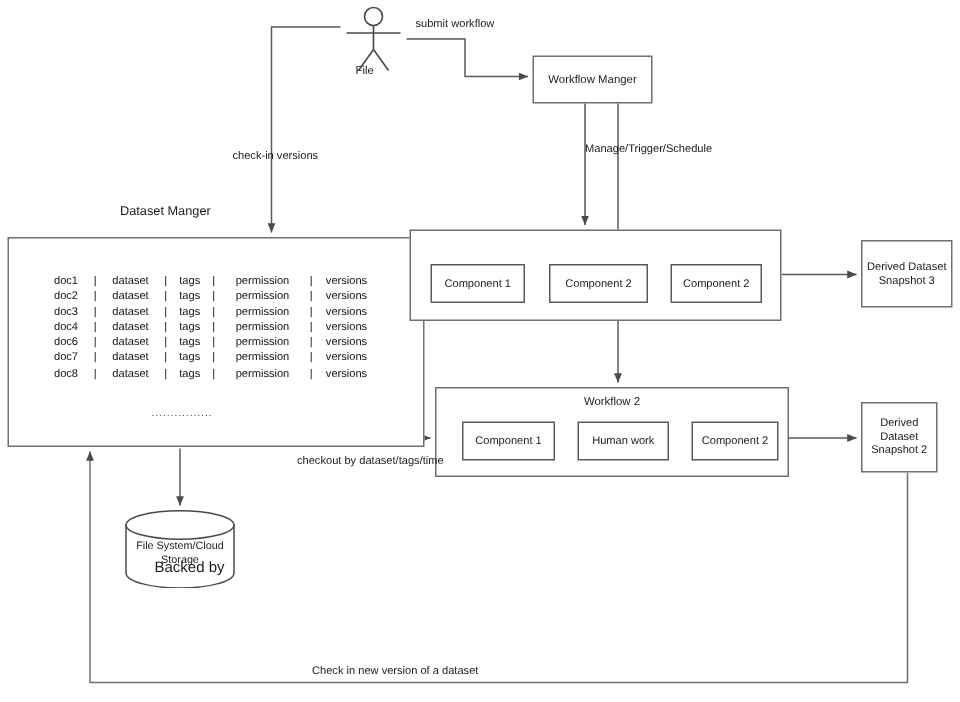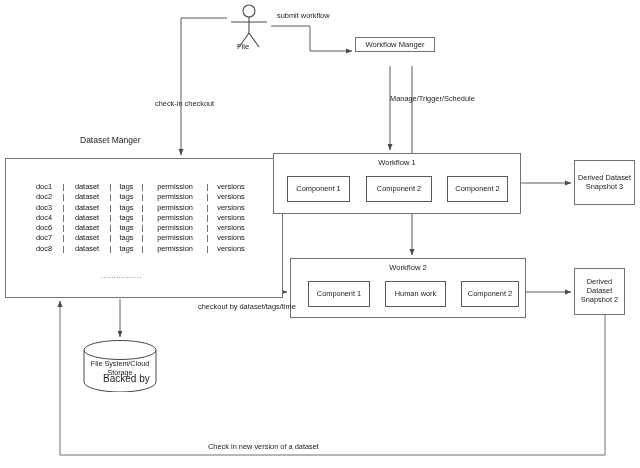--- a/index.html
+++ b/index.html
@@ -108,21 +108,21 @@
   }
   #wf1-c1 { left: 13px;  width: 63px; }
   #wf1-c2 { left: 92px;  width: 66px; }
   #wf1-c3 { left: 173px; width: 61px; }
   #wf2-c1 { left: 17px;  width: 62px; }
   #wf2-c2 { left: 94px;  width: 61px; }
   #wf2-c3 { left: 170px; width: 58px; }
   
   #workflow-manager {
     left: 355px; top: 37px;
-    width: 80px; height: 15px;
+    width: 80px; height: 32px;
     font-size: 7.6px;
   }
   
   #snapshot-1 {
     left: 574px; top: 160px;
     width: 61px; height: 45px;
     font-size: 7.4px;
   }
   #snapshot-2 {
     left: 574px; top: 268px;
@@ -297,21 +297,20 @@
               <td class="c-sep">|</td>
               <td class="c-ver">versions</td>
             </tr>
           </tbody>
       </table>
     </div>
     <div id="dm-ellipsis">................</div>
   </div>
 
   <div class="node" id="workflow-1">
-    <div class="wf-title">Workflow 1</div>
     <div class="comp" id="wf1-c1">Component 1</div>
     <div class="comp" id="wf1-c2">Component 2</div>
     <div class="comp" id="wf1-c3">Component 2</div>
   </div>
 
   <div class="node" id="workflow-2">
     <div class="wf-title">Workflow 2</div>
     <div class="comp" id="wf2-c1">Component 1</div>
     <div class="comp" id="wf2-c2">Human work</div>
     <div class="comp" id="wf2-c3">Component 2</div>
@@ -324,19 +323,19 @@
     <svg viewBox="0 0 76 52" width="76" height="52">
       <g stroke="#4a4a4a" stroke-width="1" fill="#ffffff">
         <path d="M2,10 L2,42 A36,10 0 0 0 74,42 L74,10 z"></path>
         <ellipse cx="38" cy="10" rx="36" ry="9.5"></ellipse>
       </g>
     </svg>
     <div id="storage-label">File System/Cloud Storage</div>
   </div>
 
   <div class="lbl" id="lbl-submit">submit workflow</div>
-  <div class="lbl" id="lbl-checkin">check-in checkout</div>
+  <div class="lbl" id="lbl-checkin">check-in versions</div>
   <div class="lbl" id="lbl-manage">Manage/Trigger/Schedule</div>
   <div class="lbl" id="lbl-checkout">checkout by dataset/tags/time</div>
   <div class="lbl" id="lbl-backedby">Backed by</div>
   <div class="lbl" id="lbl-newver">Check in new version of a dataset</div>
 
 </div>
 
 </body></html>

